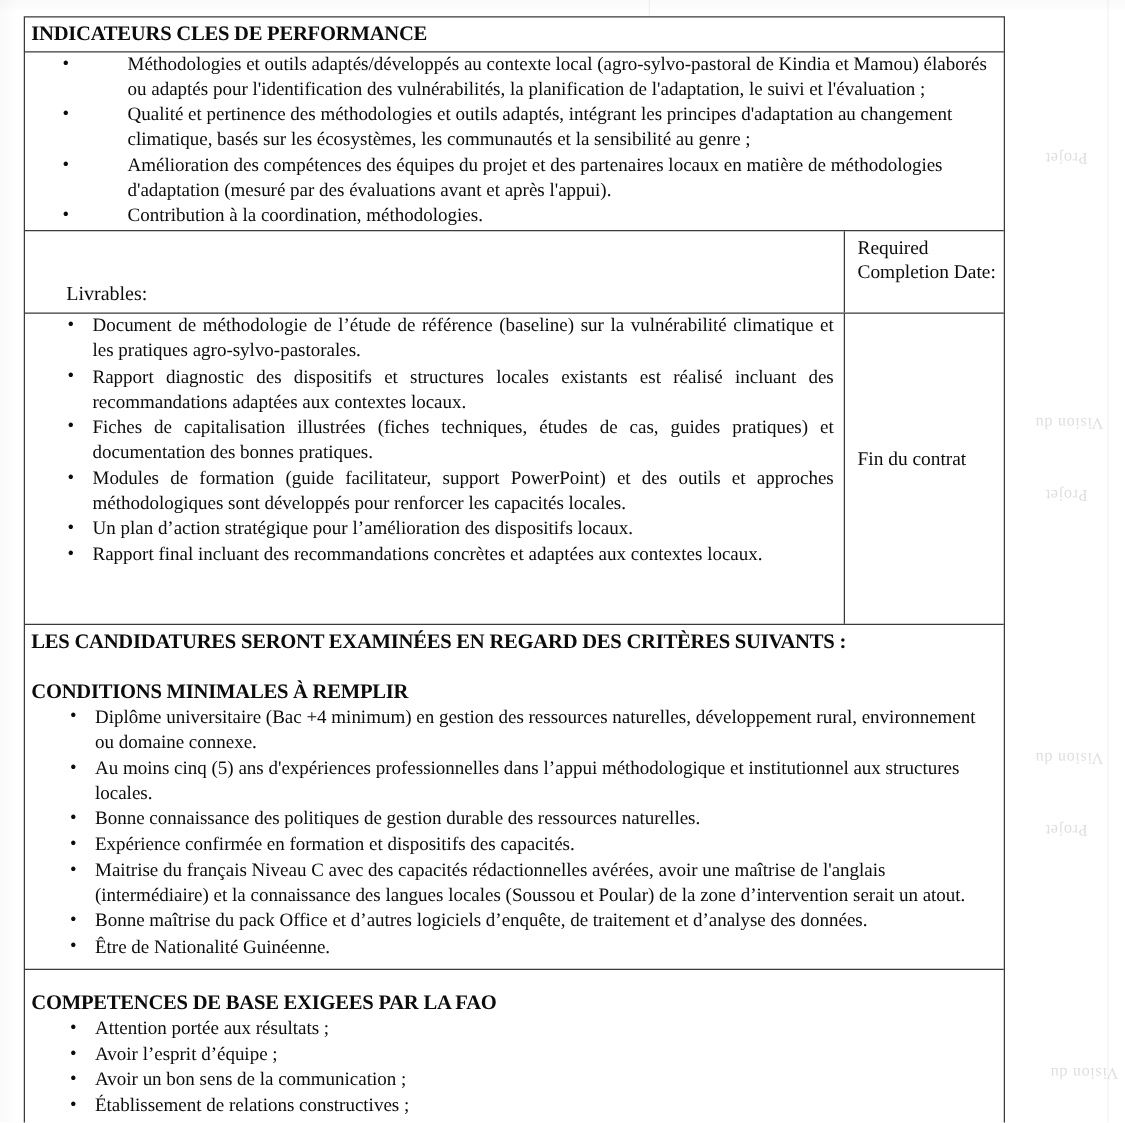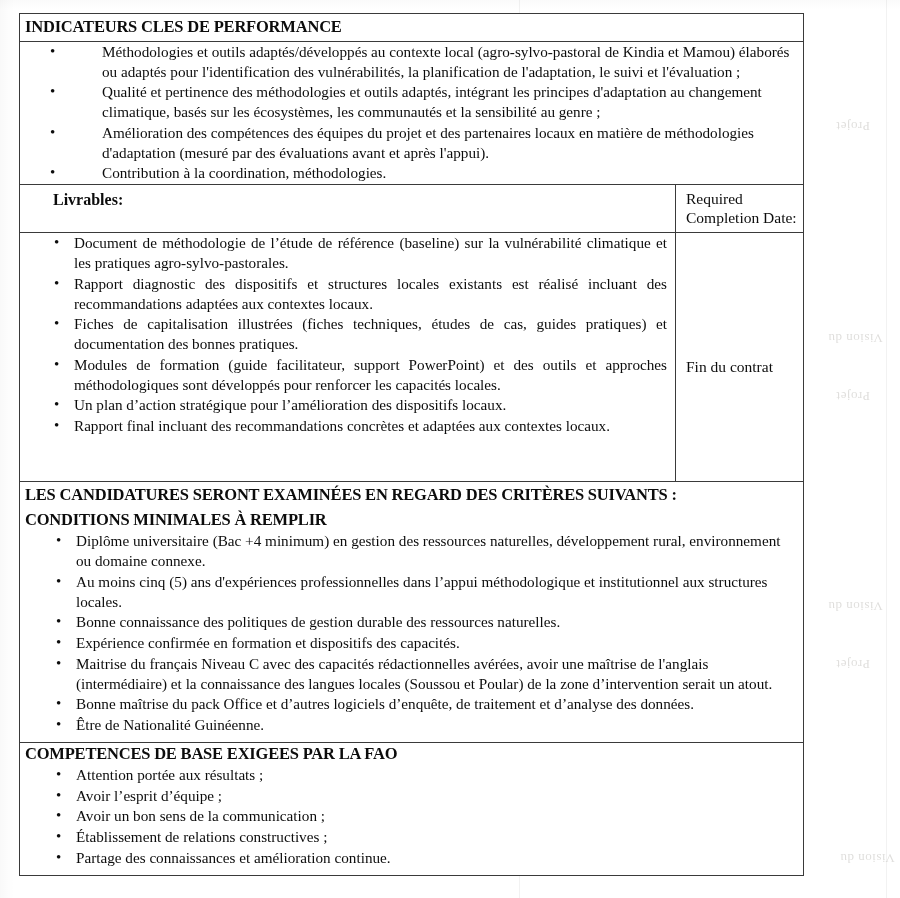--- a/index.html
+++ b/index.html
@@ -85,26 +85,28 @@
     letter-spacing: -0.2px;
     padding: 4px 6px 4px 5px;
     line-height: 1.15;
   }
   .sub-title {
     font-weight: bold;
     font-size: 16.5px;
     letter-spacing: -0.2px;
     padding: 2px 6px 1px 5px;
     line-height: 1.15;
+    margin-top: 15px;
   }
   .livrables-label {
-    font-weight: bold;
+    font-weight: normal;
     font-size: 16px;
     padding: 5px 6px 5px 33px;
     line-height: 1.2;
+    margin-top: 36px;
   }
   .rcd-label {
     font-size: 15.5px;
     padding: 5px 6px 5px 10px;
     line-height: 1.2;
   }
 
   
   ul.bullets {
     list-style: none;
@@ -158,21 +160,21 @@
     padding-left: 56px;
     padding-right: 6px;
     margin-bottom: 4px;
   }
   .comp-list > li::before { left: 36px; }
 
   .rcd-value {
     font-size: 15.5px;
     padding-left: 10px;
     position: absolute;
-    top: 125px;
+    top: 108px;
     left: 0;
   }
   .cell-right-body { position: relative; min-height: 248px; }
   .block-pad-bottom { padding-bottom: 6px; }
 </style>
 </head>
 <body>
 
 <div class="scan-bg"></div>
 <div class="fold-line" style="left:519px;"></div>

